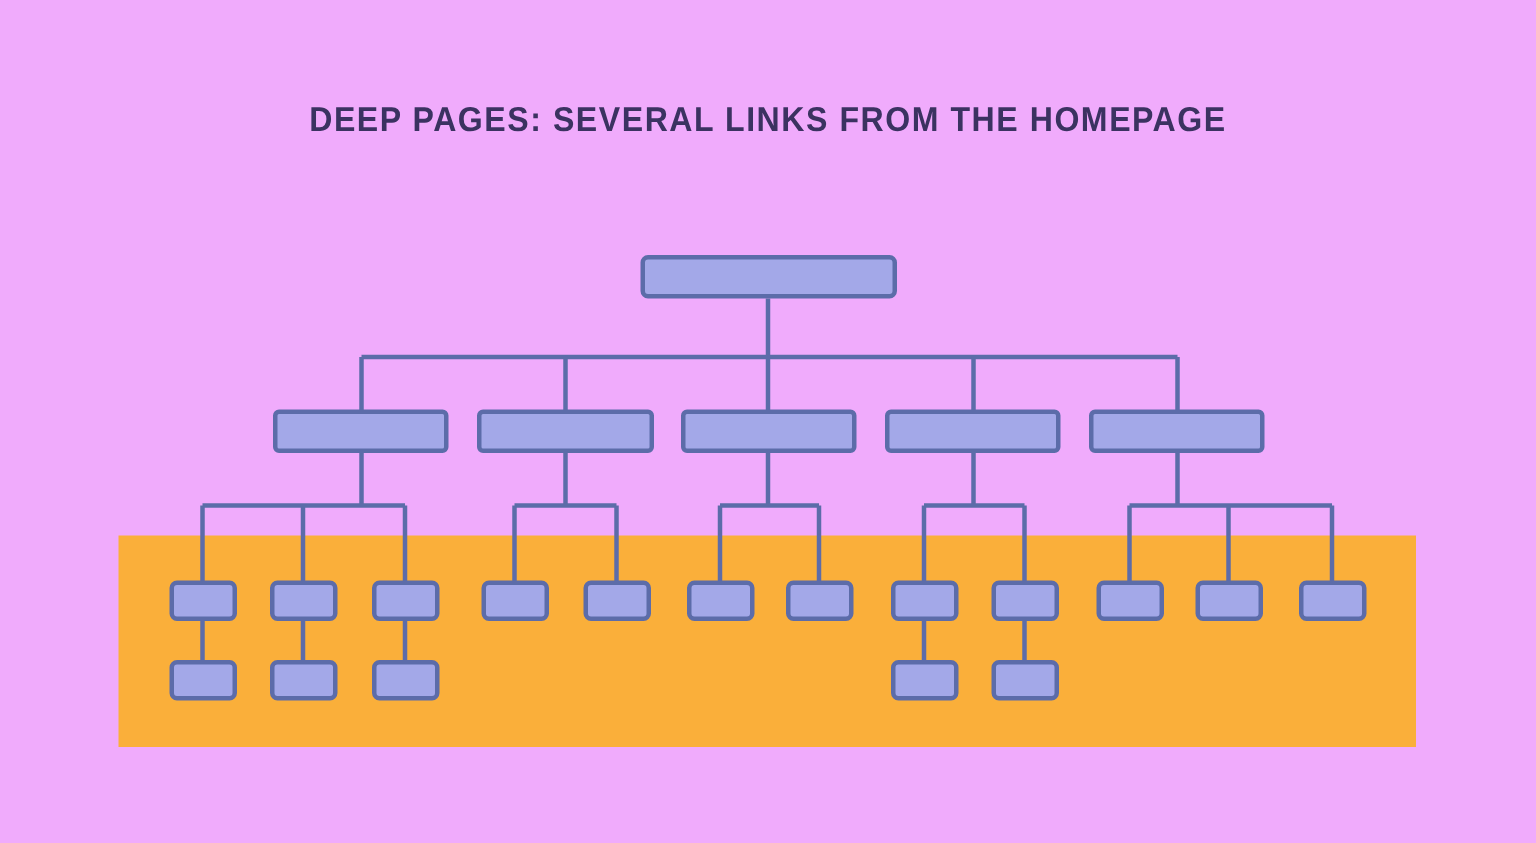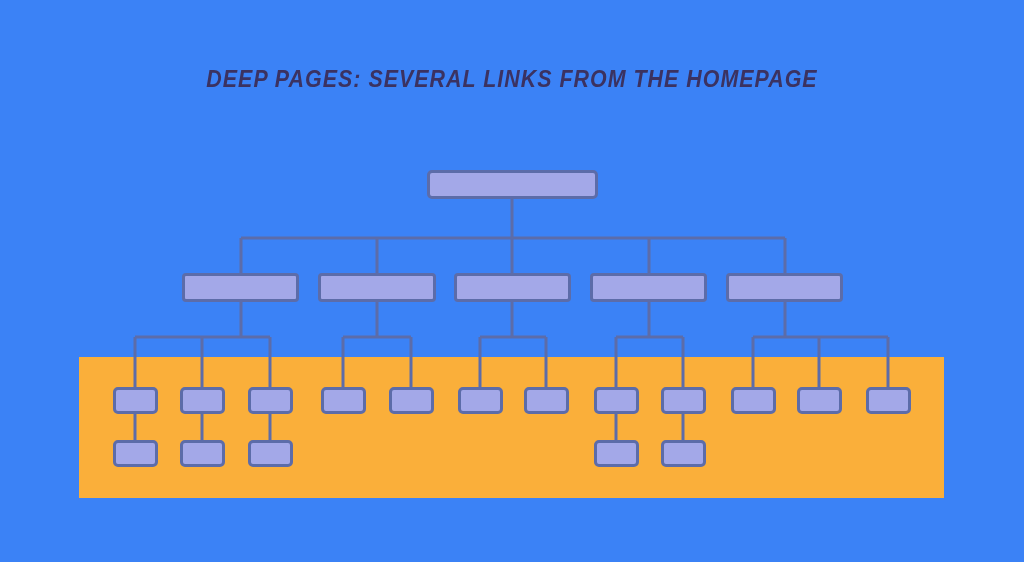--- a/index.html
+++ b/index.html
@@ -38,21 +38,21 @@
     border:3px solid #5C6CA9;
     border-radius:4px;
     box-sizing:border-box;
   }
   .node.root{border-radius:5px;}
   .node.leaf{border-radius:5px;}
 </style>
 </head>
 <body>
 
-<div id="stage" style="background: #3b82f6; font-style: italic;">
+<div id="stage" style="background: #f0abfc;">
 
   <div id="title" style="color: rgb(59, 50, 97);">DEEP PAGES: SEVERAL LINKS FROM THE HOMEPAGE</div>
 
   <div id="highlight" style="left: 79px; top: 357px; width: 865px; height: 141px; background: rgb(250, 175, 58);"></div>
 
   <svg id="wires" viewBox="0 0 1024 562" xmlns="http://www.w3.org/2000/svg">
     <g id="wire-group" fill="none" stroke="#5C6CA9" stroke-width="3" stroke-linecap="butt">
         <line x1="512" y1="199" x2="512" y2="238"></line>
         <line x1="241" y1="238" x2="785" y2="238"></line>
         <line x1="241" y1="238" x2="241" y2="274"></line>

